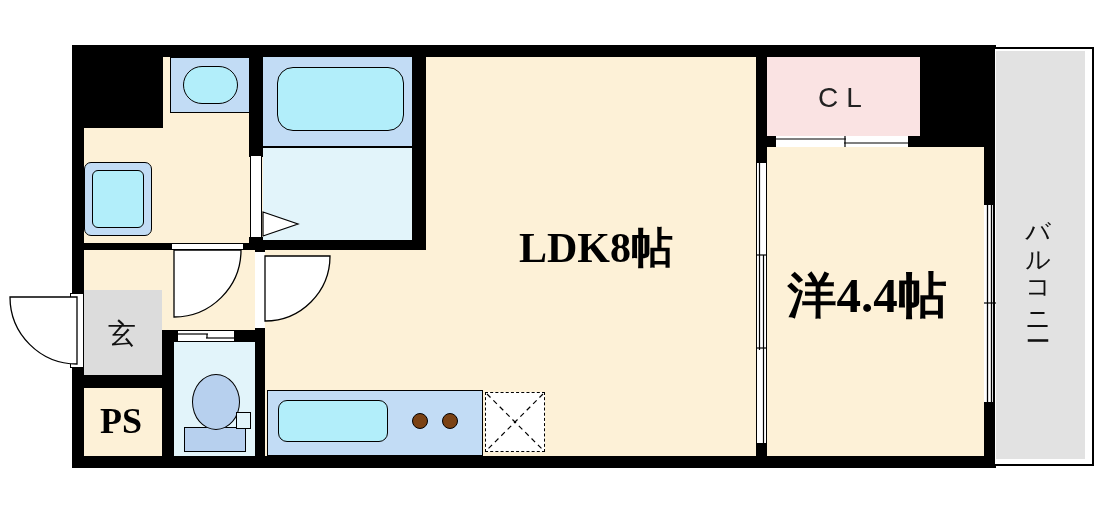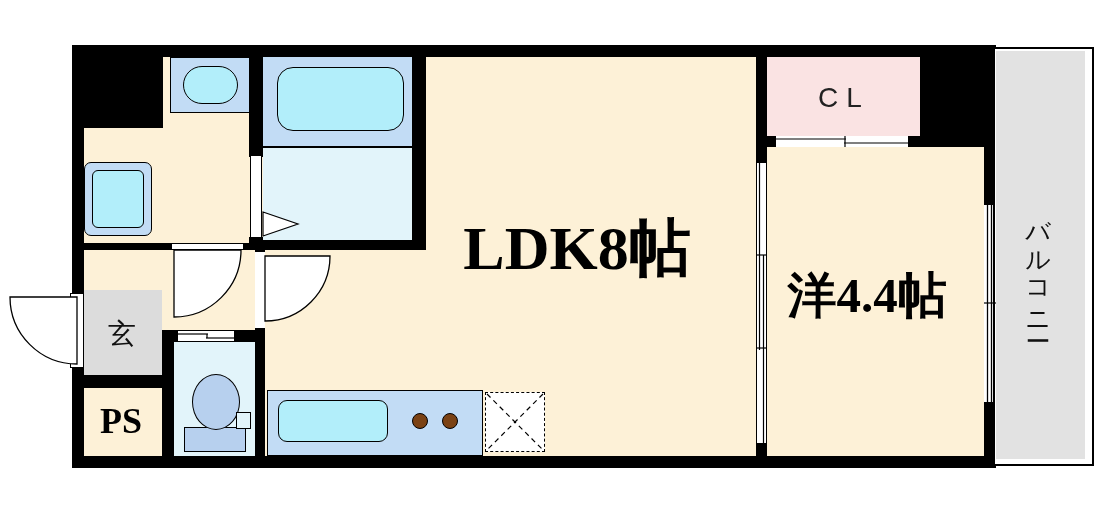--- a/index.html
+++ b/index.html
@@ -111,20 +111,20 @@
     <line x1="759.5" y1="163" x2="759.5" y2="350" stroke="#000" stroke-width="1.2"></line>
     <line x1="763.5" y1="255" x2="763.5" y2="443" stroke="#000" stroke-width="1.2"></line>
     <line x1="756" y1="255" x2="767" y2="255" stroke="#000" stroke-width="1.2"></line>
     <line x1="756" y1="348" x2="767" y2="348" stroke="#000" stroke-width="1.2"></line>
 
     <line x1="987.5" y1="205" x2="987.5" y2="402" stroke="#000" stroke-width="1.3"></line>
     <line x1="991.5" y1="205" x2="991.5" y2="402" stroke="#000" stroke-width="1.3"></line>
     <line x1="984" y1="303" x2="996" y2="303" stroke="#000" stroke-width="1.2"></line>
   </svg>
 
-  <div class="label serifb" style="left:577px;top:248px;font-size:62px;">LDK8帖</div>
+  <div class="label serifb" style="left:596px;top:248px;font-size:42px;">LDK8帖</div>
   <div class="label serifb" style="left:867px;top:296px;font-size:49px;">洋4.4帖</div>
   <div class="label" style="left:844px;top:98px;font-size:28px;letter-spacing:8px;color:#222;">CL</div>
   <div class="label" style="left:122px;top:334px;font-size:28px;color:#111;">玄</div>
   <div class="label serifb" style="left:121px;top:421px;font-size:36px;">PS</div>
   <div class="label" style="left:1039px;top:267px;font-size:25px;letter-spacing:3px;color:#111;writing-mode:vertical-rl;">バルコニー</div>
 
 </div>
 
 </body></html>

